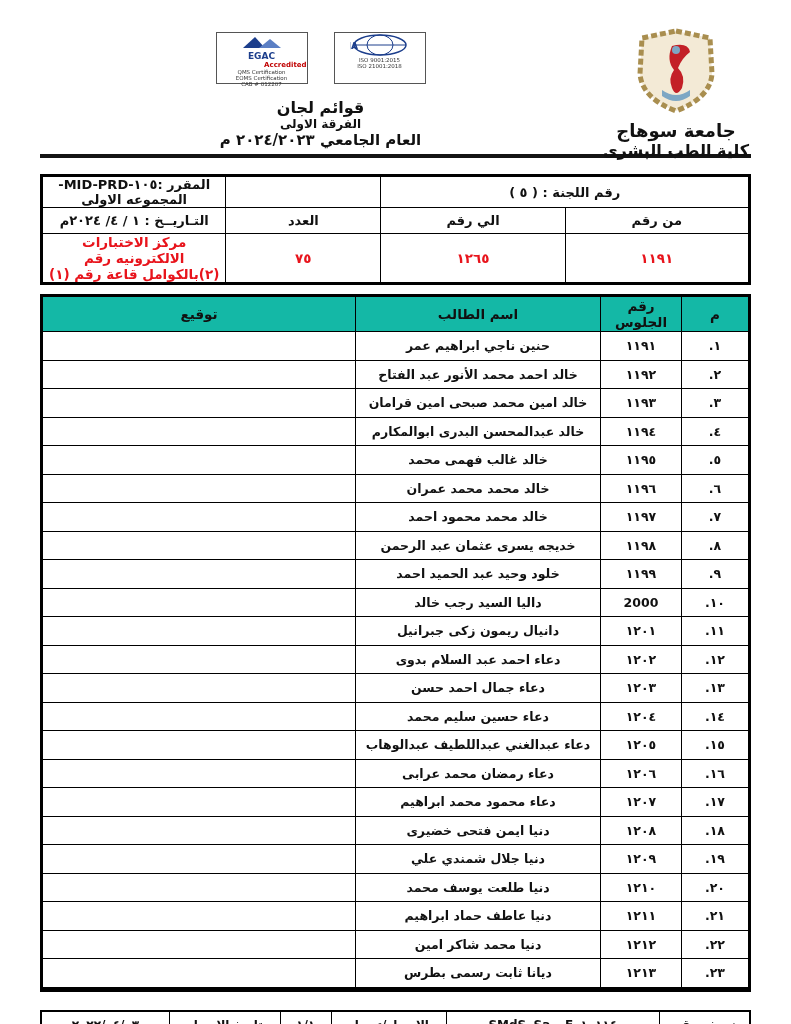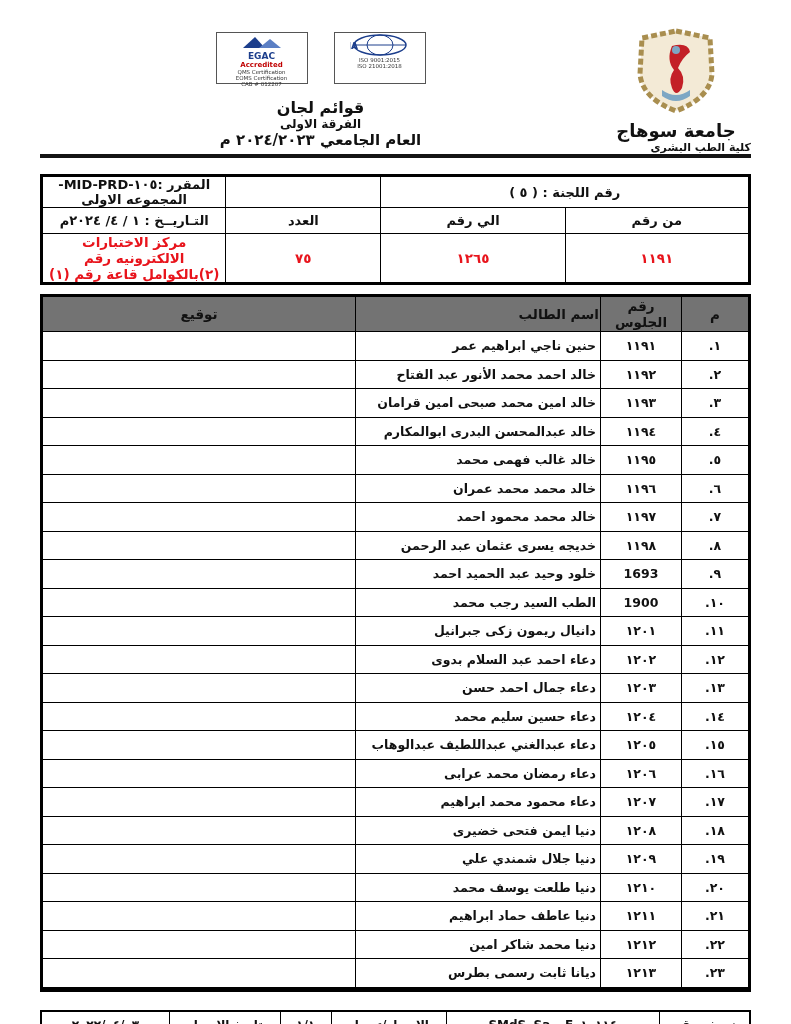--- a/index.html
+++ b/index.html
@@ -4,27 +4,27 @@
 <style>
   html,body{margin:0;padding:0;background:#ffffff;}
   body{font-family:"DejaVu Sans",sans-serif;color:#111;}
   .page{position:relative;width:791px;height:1024px;box-sizing:border-box;
         padding:28px 40px 0 40px;overflow:hidden;background:#fff;}
 
   
   .hdr{display:flex;align-items:flex-start;justify-content:space-between;height:122px;}
   .hdr-right{width:150px;text-align:center;}
   .hdr-right .uni{font-weight:bold;font-size:18px;margin-top:2px;}
-  .hdr-right .fac{font-weight:bold;font-size:11px;text-align:right;}
+  .hdr-right .fac{font-weight:bold;font-size:16px;}
   .hdr-center{flex:1;text-align:center;}
   .cert-row{display:flex;justify-content:center;gap:26px;margin-top:4px;}
   .cert-box{border:1px solid #555;width:92px;height:52px;box-sizing:border-box;
             font-size:5.5px;line-height:6px;text-align:center;padding-top:1px;background:#fff;}
   .cert-box .big{font-size:9px;font-weight:bold;color:#1c3e8c;line-height:10px;}
-  .cert-box .accr{color:#c00000;font-weight:bold;font-size:7px;line-height:8px;}
+  .cert-box .accr{color:#c00000;font-weight:bold;font-size:7px;line-height:8px;text-align:right;}
   .cert-box .tiny{color:#333;}
   .title1{font-weight:bold;font-size:16px;margin-top:14px;}
   .title2{font-weight:bold;font-size:12px;}
   .title3{font-weight:bold;font-size:15px;}
   .hdr-left{width:170px;text-align:center;}
   .dept{font-weight:bold;font-size:13px;margin-top:2px;}
 
   .rule{height:4px;background:#141414;margin-top:4px;}
 
   
@@ -33,27 +33,27 @@
   .info-table td{border:1.6px solid #000;height:25px;font-size:13px;font-weight:bold;
                  text-align:center;vertical-align:middle;padding:0 4px;overflow:hidden;}
   .info-table .c-serial{width:64px;}
   .info-table .c-seat{width:60px;}
   .info-table .c-count{width:146px;margin-top:37px;}
   .committee{text-align:right;}
   .redrow td{color:var(--red);font-size:13.5px;}
 
   
   .main-table{margin-top:9px;border:3px solid #000;border-bottom-width:5px;}
-  .main-table th{border:1.6px solid #000;background:#737373;height:30px;
+  .main-table th{border:1.6px solid #000;background:#14b8a6;height:30px;
                  font-size:13.5px;font-weight:bold;}
   .main-table td{border:1.2px solid #000;height:27.5px;font-size:12.5px;font-weight:bold;
                  text-align:center;vertical-align:middle;padding:0 4px;overflow:hidden;white-space:nowrap;}
   .main-table .w-serial{width:64px;}
   .main-table .w-seat{width:78px;margin-left:34px;}
-  .main-table .w-name{width:242px;text-align:right;}
+  .main-table .w-name{width:242px;}
 
   
   .footer-table{margin-top:18px;border:2px solid #000;}
   .footer-table td{border:1.4px solid #000;height:26px;font-size:12px;font-weight:bold;
                    text-align:center;vertical-align:middle;padding:0 3px;overflow:hidden;white-space:nowrap;}
   .ft-label{width:80px;}
   .ft-code{width:198px;direction:ltr;}
   .ft-issue{width:104px;}
   .ft-ver{width:42px;}
   .ft-datelbl{width:100px;}
@@ -188,28 +188,28 @@
           <td></td>
         </tr>
         <tr>
           <td class="w-serial">٨.</td>
           <td class="w-seat">١١٩٨</td>
           <td class="w-name">خديجه يسرى عثمان عبد الرحمن</td>
           <td></td>
         </tr>
         <tr>
           <td class="w-serial">٩.</td>
-          <td class="w-seat">1693</td>
+          <td class="w-seat">١١٩٩</td>
           <td class="w-name">خلود وحيد عبد الحميد احمد</td>
           <td></td>
         </tr>
         <tr>
           <td class="w-serial">١٠.</td>
-          <td class="w-seat">1900</td>
-          <td class="w-name">الطب السيد رجب محمد</td>
+          <td class="w-seat">2000</td>
+          <td class="w-name">داليا السيد رجب خالد</td>
           <td></td>
         </tr>
         <tr>
           <td class="w-serial">١١.</td>
           <td class="w-seat">١٢٠١</td>
           <td class="w-name">دانيال ريمون زكى جبرانيل</td>
           <td></td>
         </tr>
         <tr>
           <td class="w-serial">١٢.</td>

